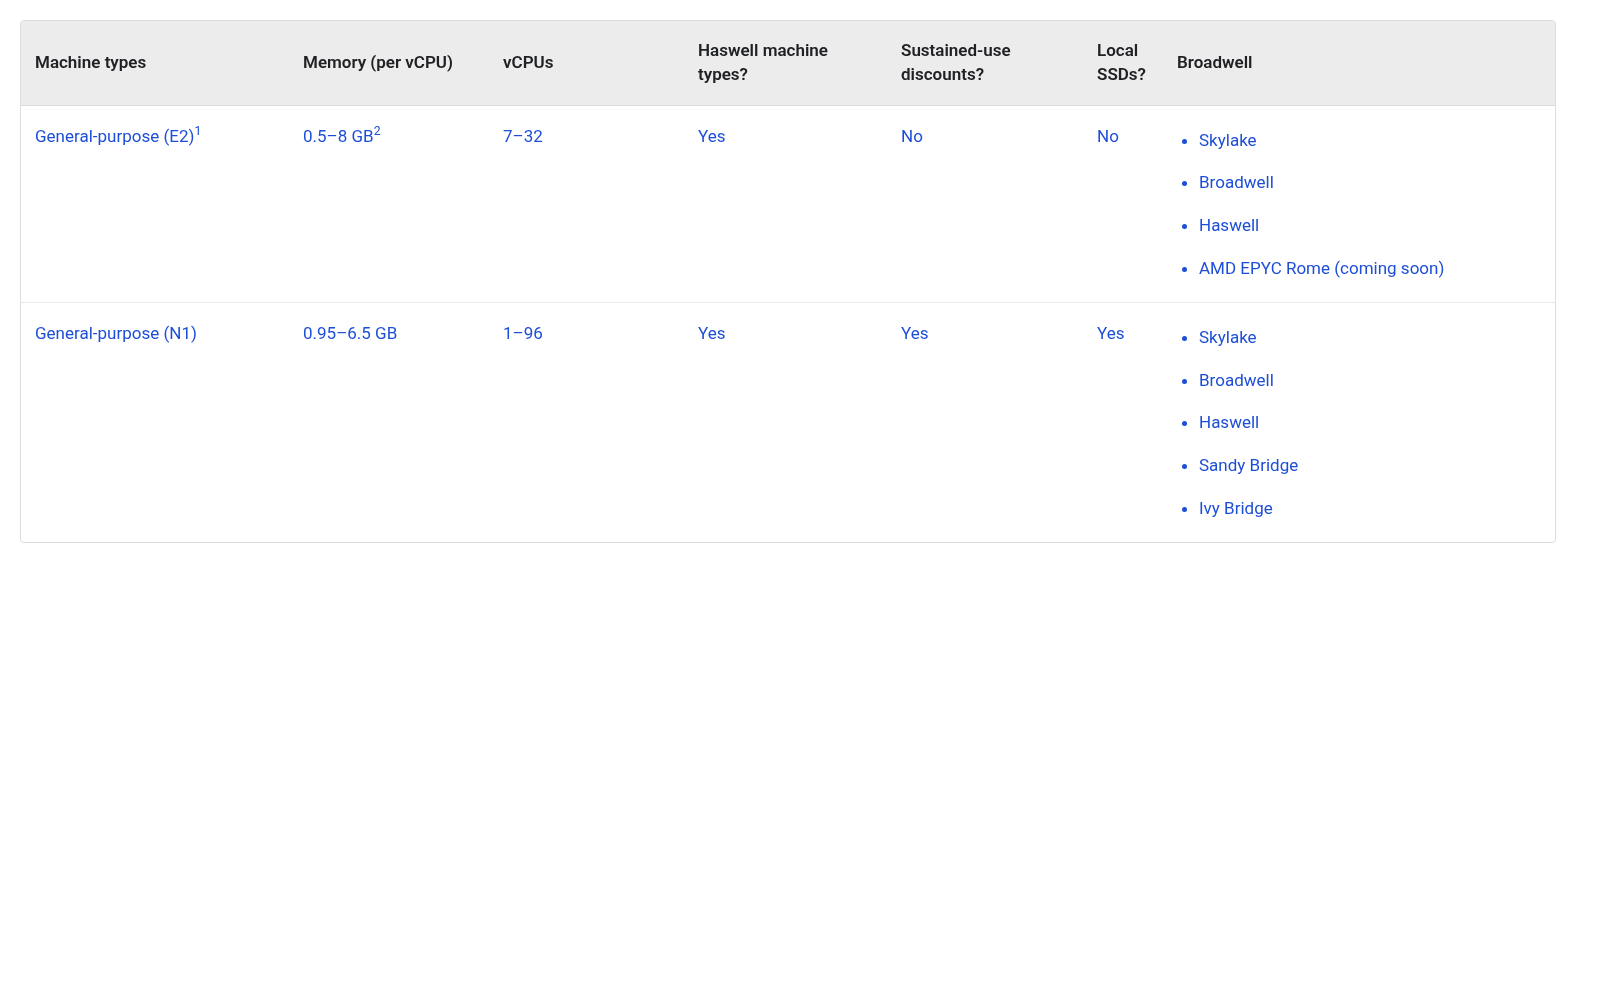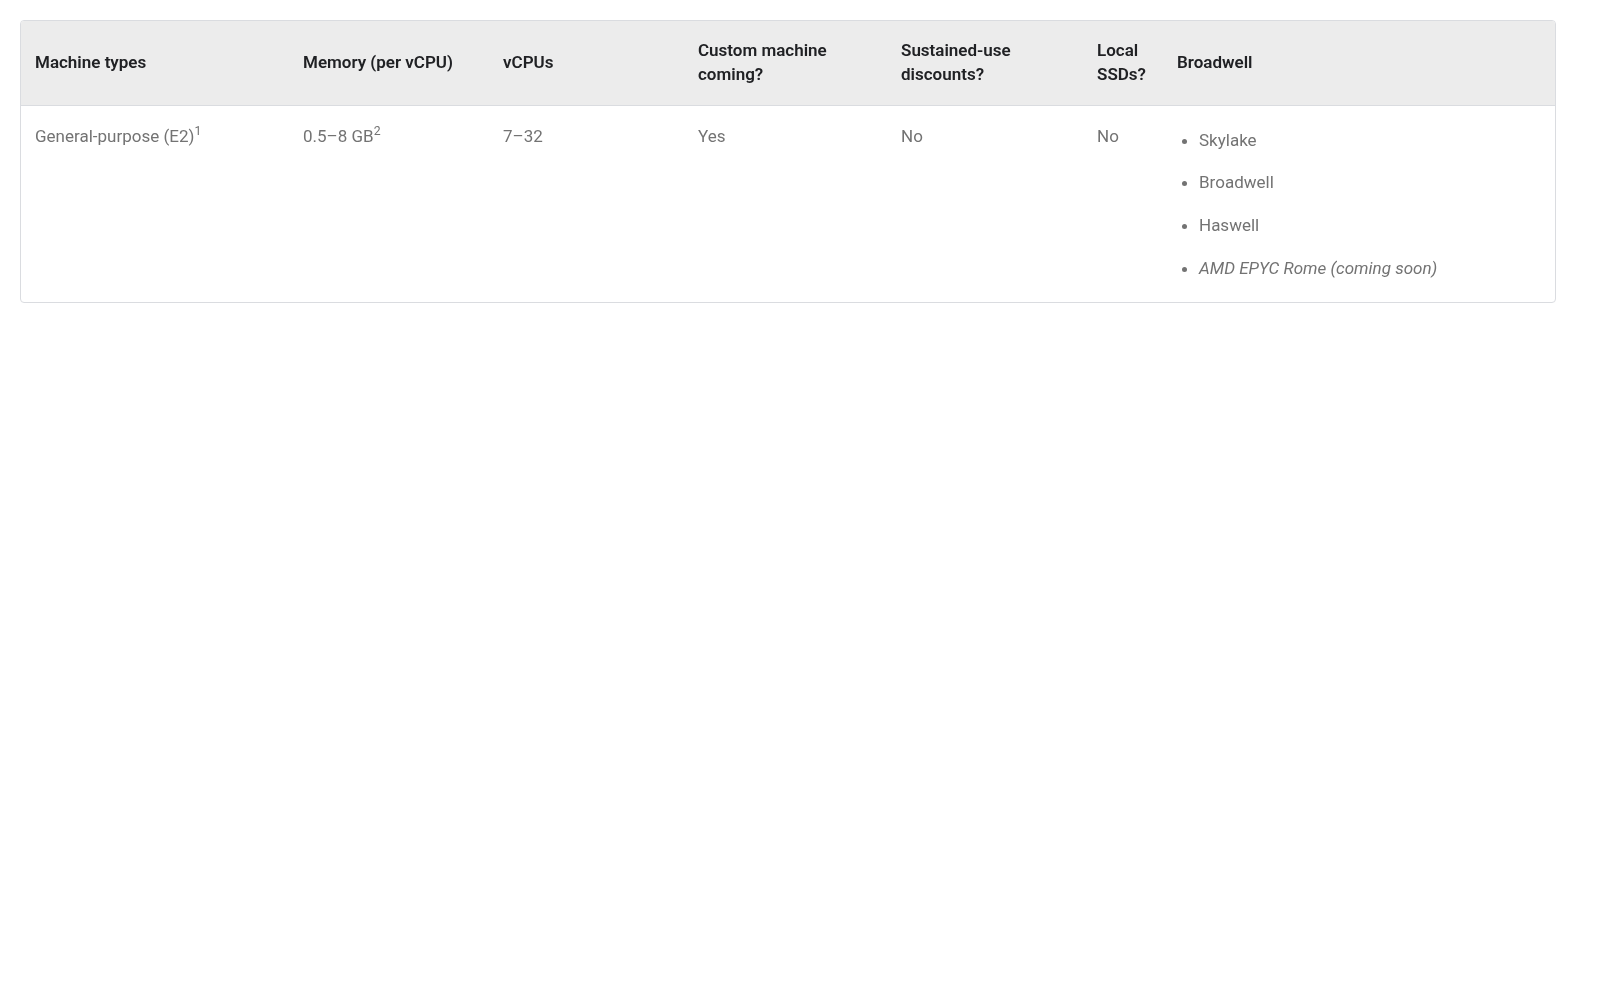--- a/index.html
+++ b/index.html
@@ -34,21 +34,21 @@
       font-size: 17px;
       line-height: 1.4;
       vertical-align: middle;
       border-bottom: 1px solid #dadce0;
     }
     tbody td {
       padding: 18px 14px 22px 14px;
       vertical-align: top;
       font-size: 17px;
       line-height: 1.5;
-      color: #737373;
+      color: #1d4ed8;
       border-top: 1px solid #e8eaed;
     }
     tbody tr:first-child td {
       border-top: none;
     }
     col.c-type   { width: 268px; }
     col.c-mem    { width: 200px; }
     col.c-vcpu   { width: 195px; }
     col.c-custom { width: 203px; }
     col.c-sust   { width: 196px; }
@@ -57,21 +57,20 @@
     ul.proc-list {
       list-style: disc;
       padding-left: 22px;
     }
     ul.proc-list li {
       margin: 4px 0 18px 0;
       line-height: 1.45;
     }
     ul.proc-list li:last-child {
       margin-bottom: 0;
-      font-style: italic;
     }
     sup {
       font-size: 0.72em;
       vertical-align: super;
       line-height: 0;
     }
   </style>
 </head>
 <body>
 
@@ -84,21 +83,21 @@
       <col class="c-custom">
         <col class="c-sust">
         <col class="c-ssd">
         <col class="c-proc">
     </colgroup>
     <thead>
       <tr>
         <th>Machine types</th>
         <th>Memory (per vCPU)</th>
         <th>vCPUs</th>
-        <th>Custom machine coming?</th>
+        <th>Haswell machine types?</th>
         <th>Sustained-use discounts?</th>
         <th>Local SSDs?</th>
         <th>Broadwell</th>
       </tr>
     </thead>
     <tbody id="tbody">
         <tr>
           <td><span>General-purpose (E2)</span><sup>1</sup></td>
           <td><span>0.5–8 GB</span><sup>2</sup></td>
           <td>7–32</td>
@@ -107,15 +106,32 @@
           <td>No</td>
           <td>
             <ul class="proc-list">
               <li>Skylake</li>
               <li>Broadwell</li>
               <li>Haswell</li>
               <li>AMD EPYC Rome (coming soon)</li>
             </ul>
           </td>
         </tr>
+        <tr>
+          <td><span>General-purpose (N1)</span></td>
+          <td><span>0.95–6.5 GB</span></td>
+          <td>1–96</td>
+          <td>Yes</td>
+          <td>Yes</td>
+          <td>Yes</td>
+          <td>
+            <ul class="proc-list">
+              <li>Skylake</li>
+              <li>Broadwell</li>
+              <li>Haswell</li>
+              <li>Sandy Bridge</li>
+              <li>Ivy Bridge</li>
+            </ul>
+          </td>
+        </tr>
       </tbody>
   </table>
 </div>
 
 </body></html>

